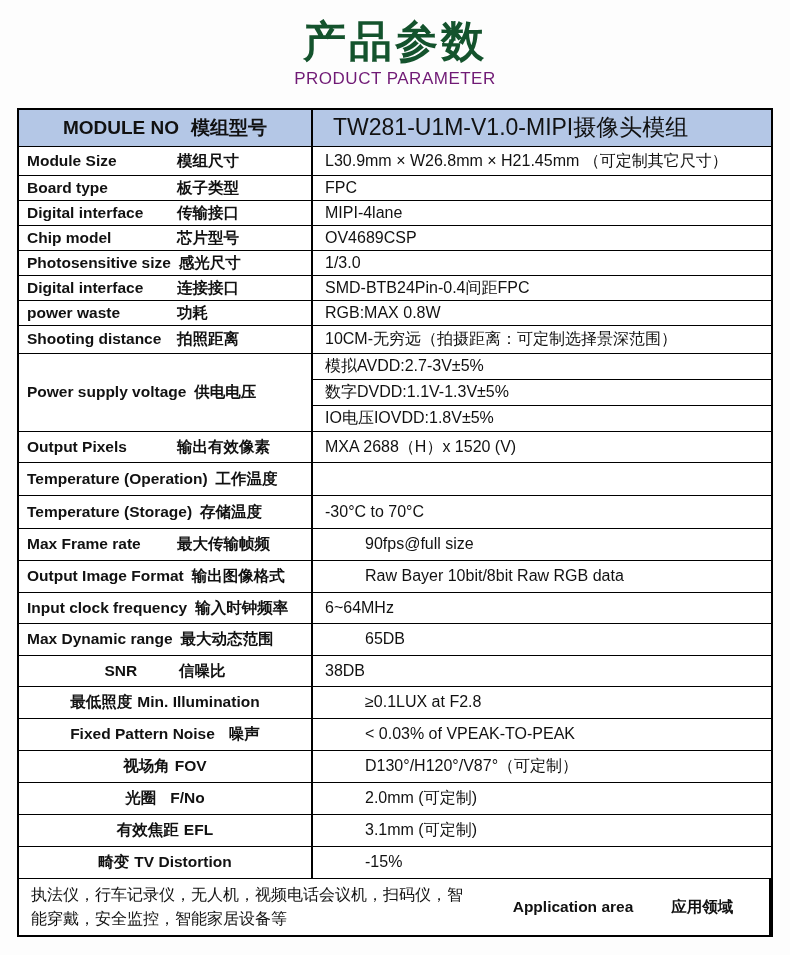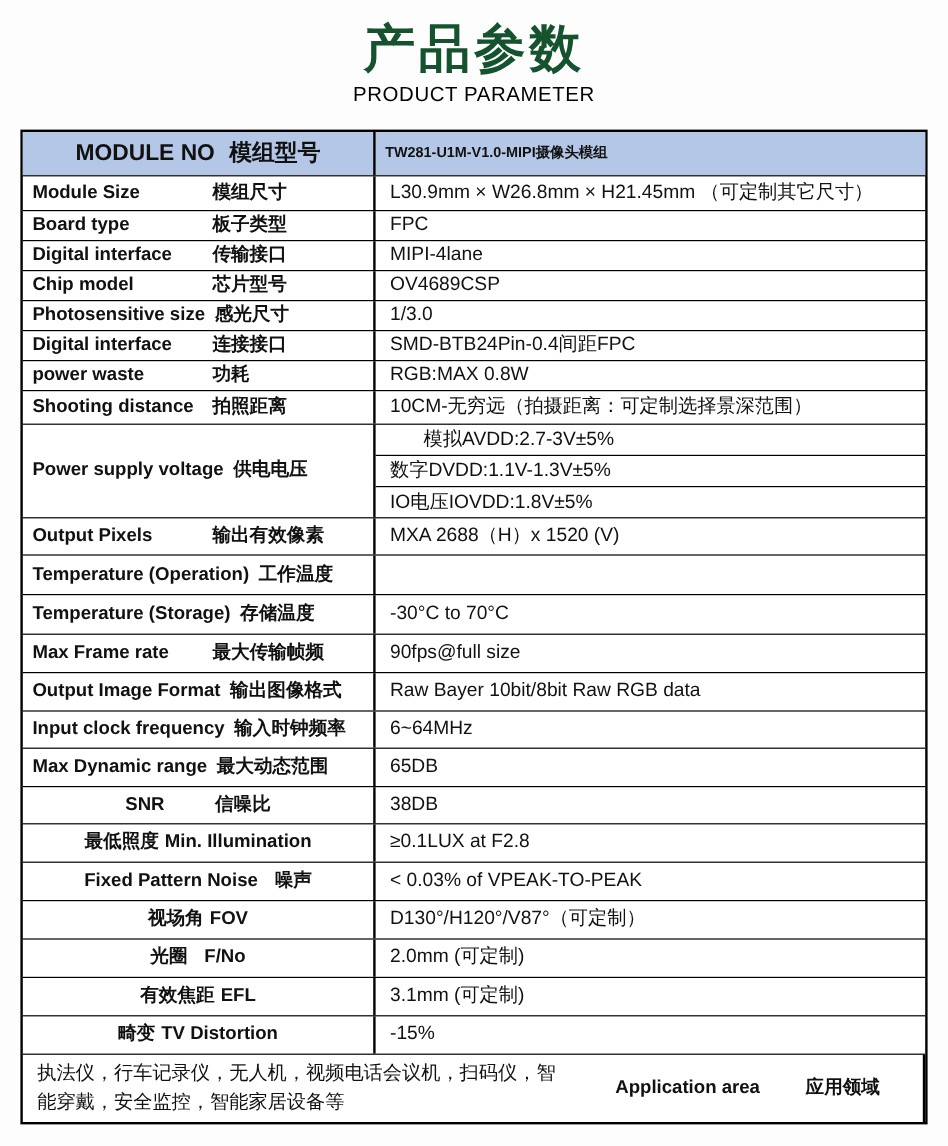--- a/index.html
+++ b/index.html
@@ -1,46 +1,46 @@
 <!DOCTYPE html>
 <html><head>
 <meta charset="utf-8">
 <style>
   * { margin:0; padding:0; box-sizing:border-box; }
   html,body { width:790px; background:#fdfdfd; font-family:"Liberation Sans", sans-serif; }
   body { height:955px; position:relative; color:#111; }
 
   .title-block { padding-top:16px; text-align:center; }
   .page-title { color:#14532d; font-size:43px; font-weight:700; letter-spacing:3px; line-height:1.2; }
-  .page-subtitle { color:#000000; font-size:17px; font-weight:400; letter-spacing:0.5px; margin-top:1px; }
+  .page-subtitle { color:#701a75; font-size:17px; font-weight:400; letter-spacing:0.5px; margin-top:1px; }
 
   .param-table { width:756px; margin:19px auto 0; border:2.5px solid #000; background:#fff; }
 
   .tr { display:flex; border-top:1.5px solid #000; align-items:stretch; }
   .tr:first-child { border-top:none; }
 
   .td { display:flex; align-items:center; font-size:15.5px; line-height:1.25; }
   .cell-label { width:294px; flex:0 0 294px; border-right:2px solid #000; padding:2px 8px; font-weight:700; }
   .cell-value { flex:1; padding:2px 12px; font-weight:400; font-size:16px; }
 
   .tab .lbl-en { min-width:150px; padding-right:8px; }
   .center-label { justify-content:center; text-align:left; }
   .gap-xl { gap:38px; } .gap-lg { gap:42px; } .gap-md { gap:14px; } .gap-sm { gap:5px; }
 
   .thead { background:#b4c7e6; }
   .thead .cell-label { justify-content:center; gap:12px; font-size:19px; min-height:36px; }
-  .thead .cell-value { font-weight:700; font-size:12px; padding-left:8px; }
+  .thead .cell-value { font-weight:400; font-size:23px; padding-left:20px; }
 
   .r24 { min-height:25px; } .r27 { min-height:28px; } .r28 { min-height:29px; }
-  .r30 { min-height:31px; } .r31 { min-height:32px; } .r32 { min-height:33px; }
+  .r30 { min-height:31px; } .r31 { min-height:32px;gap:40px; } .r32 { min-height:33px; }
   .r56 { min-height:57px; }
 
   .subvals { flex:1; display:flex; flex-direction:column; }
   .subval { min-height:25px; display:flex; align-items:center; padding:2px 12px; font-size:16px; border-top:1.5px solid #000; }
-  .subval:first-child { border-top:none;margin-left:28px; }
+  .subval:first-child { border-top:none; }
 
   .app-value { line-height:1.45; }
 </style>
 </head>
 <body>
 
 <div class="title-block">
   <div class="page-title">产品参数</div>
   <div class="page-subtitle">PRODUCT PARAMETER</div>
 </div>

